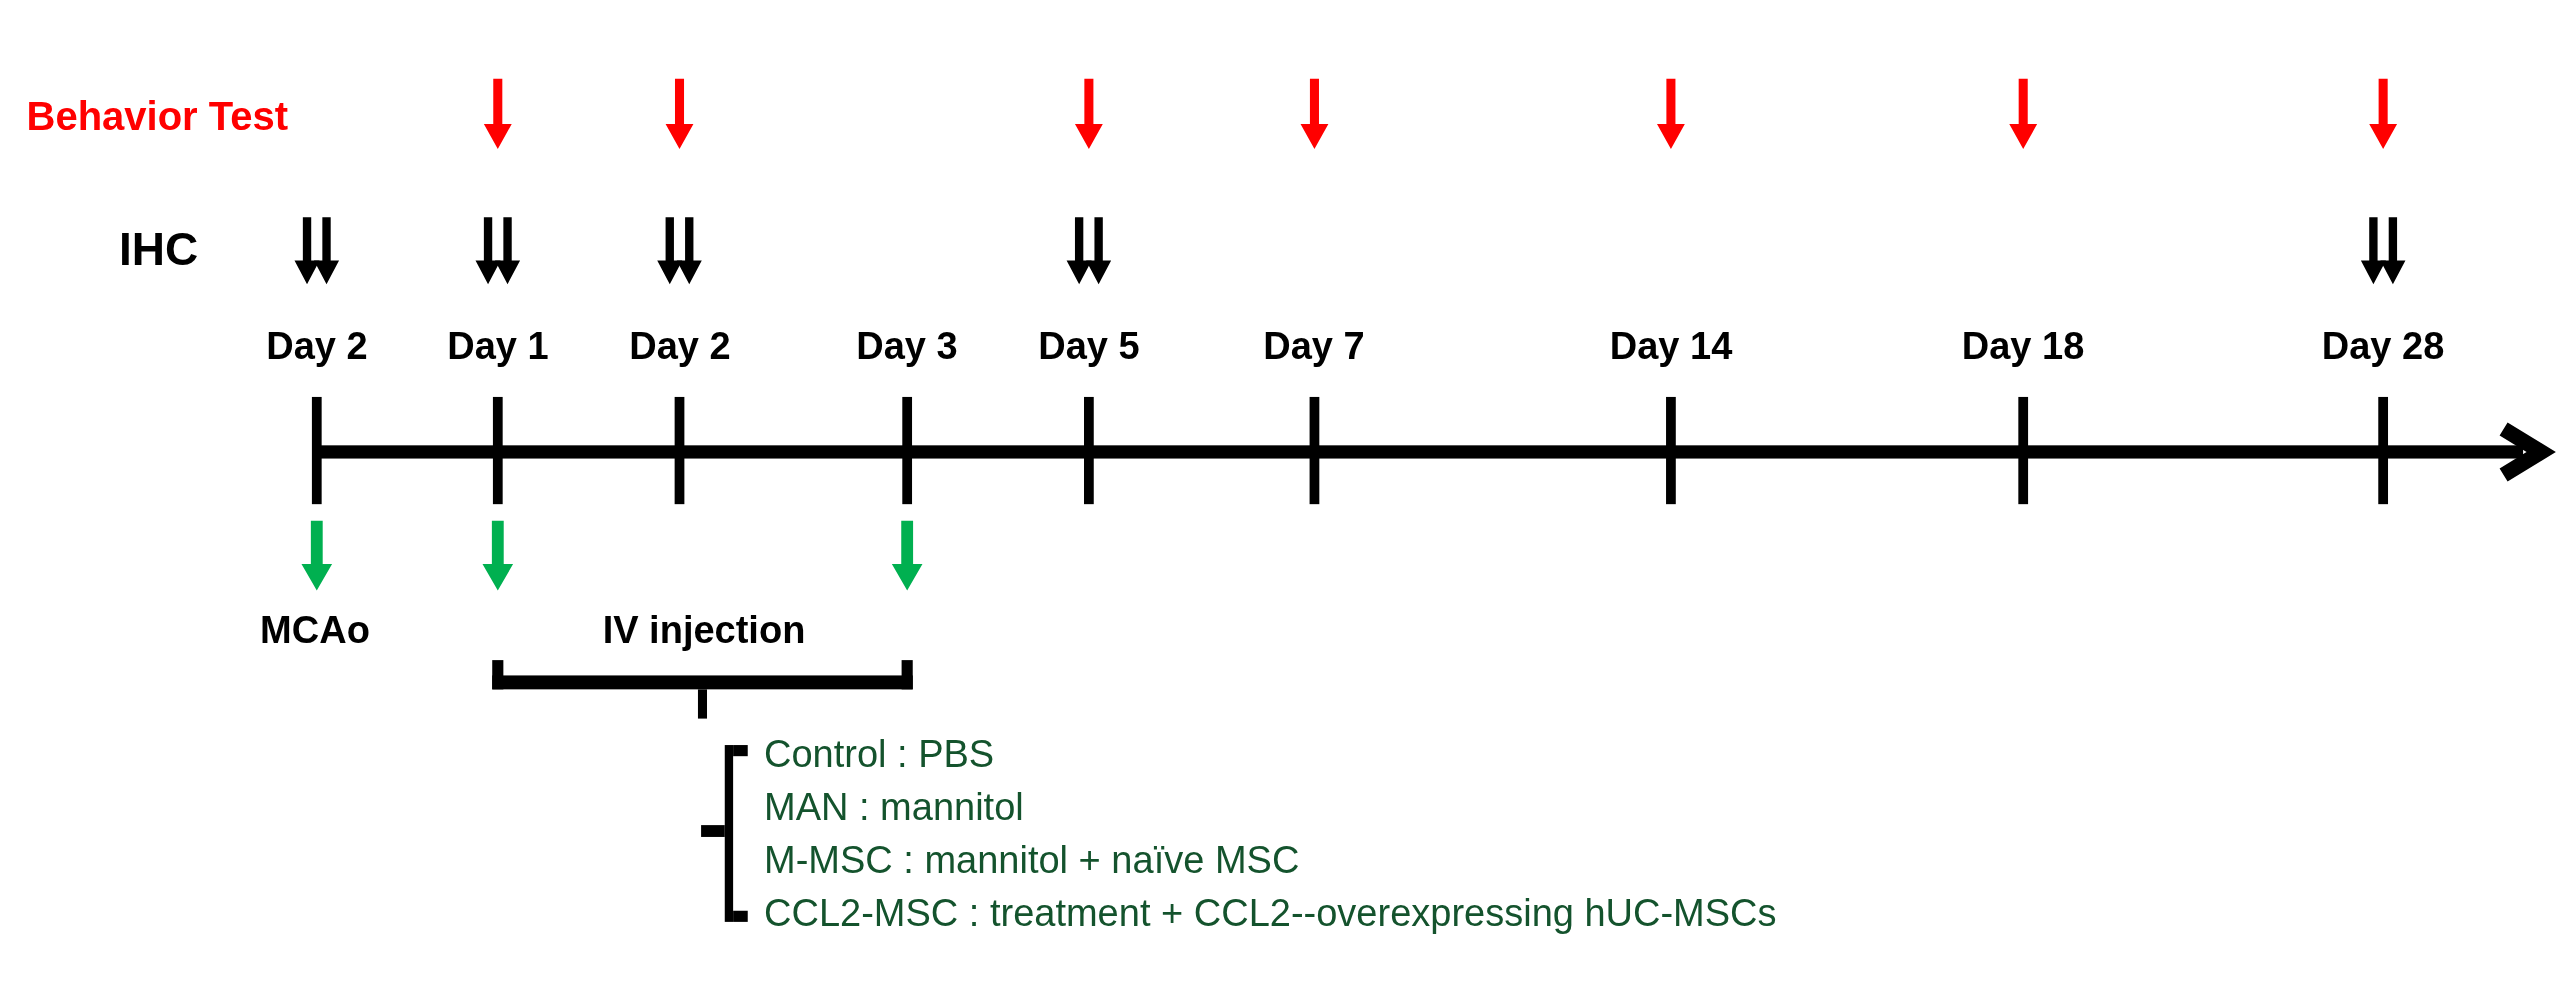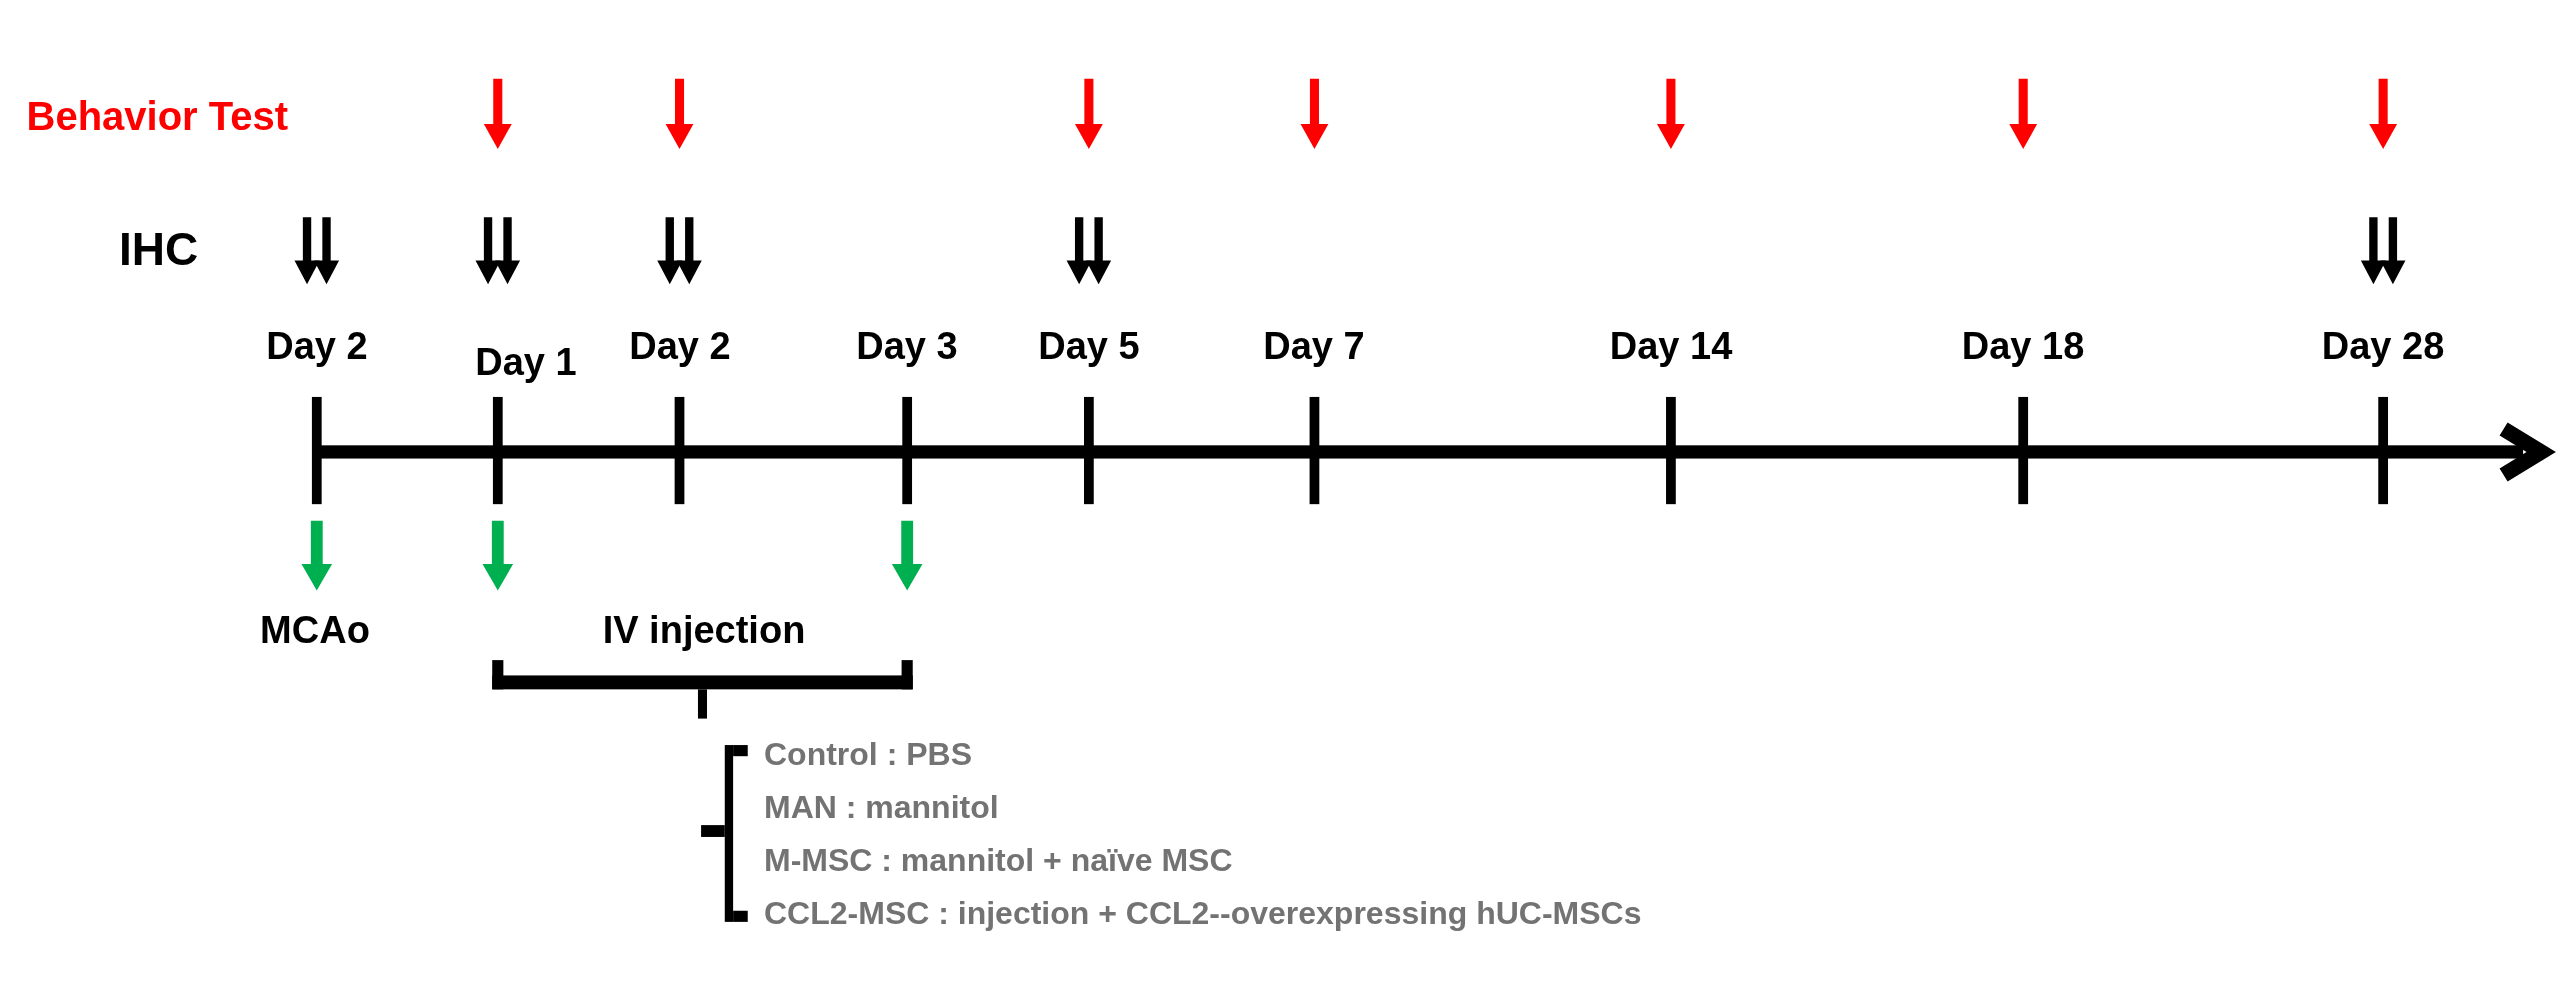--- a/index.html
+++ b/index.html
@@ -17,21 +17,21 @@
     color:#000000;
     white-space:nowrap;
     font-size:38px;
     line-height:1.1;
     transform:translate(-50%,-50%);
   }
   .t.left{transform:translate(0,-50%);}
   .t.red{color:#ff0000;font-size:40px;}
   .t.center-block{text-align:center;line-height:54px;}
   .day-label{position:absolute;font-weight:700;font-size:38px;color:#000;white-space:nowrap;transform:translate(-50%,-50%);}
-  .group-item{position:absolute;font-weight:700;font-size:32px;color:#737373;white-space:nowrap;transform:translate(0,-50%);}
+  .group-item{position:absolute;font-weight:400;font-size:38px;color:#14532d;white-space:nowrap;transform:translate(0,-50%);}
 </style>
 </head>
 <body>
 
 <div id="canvas">
 
   <svg id="fig-svg" viewBox="0 0 3700 1426" xmlns="http://www.w3.org/2000/svg">
       <rect x="450" y="639.5" width="3174" height="19" fill="#000000"></rect>
       <path d="M3596 616 L3650 649 L3596 682" fill="none" stroke="#000000" stroke-width="22" stroke-linejoin="miter"></path>
       <rect x="448" y="570" width="14" height="154" fill="#000000"></rect>
@@ -72,36 +72,36 @@
       <rect x="1053" y="1308" width="21" height="16" fill="#000000"></rect>
       <rect x="1007" y="1185" width="34" height="17" fill="#000000"></rect>
     </svg>
 
   <div class="t red left" style="left:26.5px;top:116px;">Behavior Test</div>
 
   <div class="t left" style="left:119px;top:249px;font-size:46px;">IHC</div>
 
   <div id="day-labels">
       <div class="day-label" style="left: 317px; top: 346px;">Day 2</div>
-      <div class="day-label" style="left: 498px; top: 362px; margin-left: 28px;">Day 1</div>
+      <div class="day-label" style="left: 498px; top: 346px;">Day 1</div>
       <div class="day-label" style="left: 680px; top: 346px;">Day 2</div>
       <div class="day-label" style="left: 907px; top: 346px;">Day 3</div>
       <div class="day-label" style="left: 1089px; top: 346px;">Day 5</div>
       <div class="day-label" style="left: 1314px; top: 346px;">Day 7</div>
       <div class="day-label" style="left: 1671px; top: 346px;">Day 14</div>
       <div class="day-label" style="left: 2023px; top: 346px;">Day 18</div>
       <div class="day-label" style="left: 2383px; top: 346px;">Day 28</div>
     </div>
 
   <div class="t" style="left:315px;top:631px;">MCAo</div>
 
   <div class="t" style="left:704px;top:631px;">IV injection</div>
 
 
   <div id="treatment-list">
       <div class="group-item" style="left: 764px; top: 754px;">Control : PBS</div>
       <div class="group-item" style="left: 764px; top: 807px;">MAN : mannitol</div>
       <div class="group-item" style="left: 764px; top: 860px;">M-MSC : mannitol + naïve MSC</div>
-      <div class="group-item" style="left: 764px; top: 913px;">CCL2-MSC : injection + CCL2--overexpressing hUC-MSCs</div>
+      <div class="group-item" style="left: 764px; top: 913px;">CCL2-MSC : treatment + CCL2--overexpressing hUC-MSCs</div>
     </div>
 
 </div>
 
 
 </body></html>

